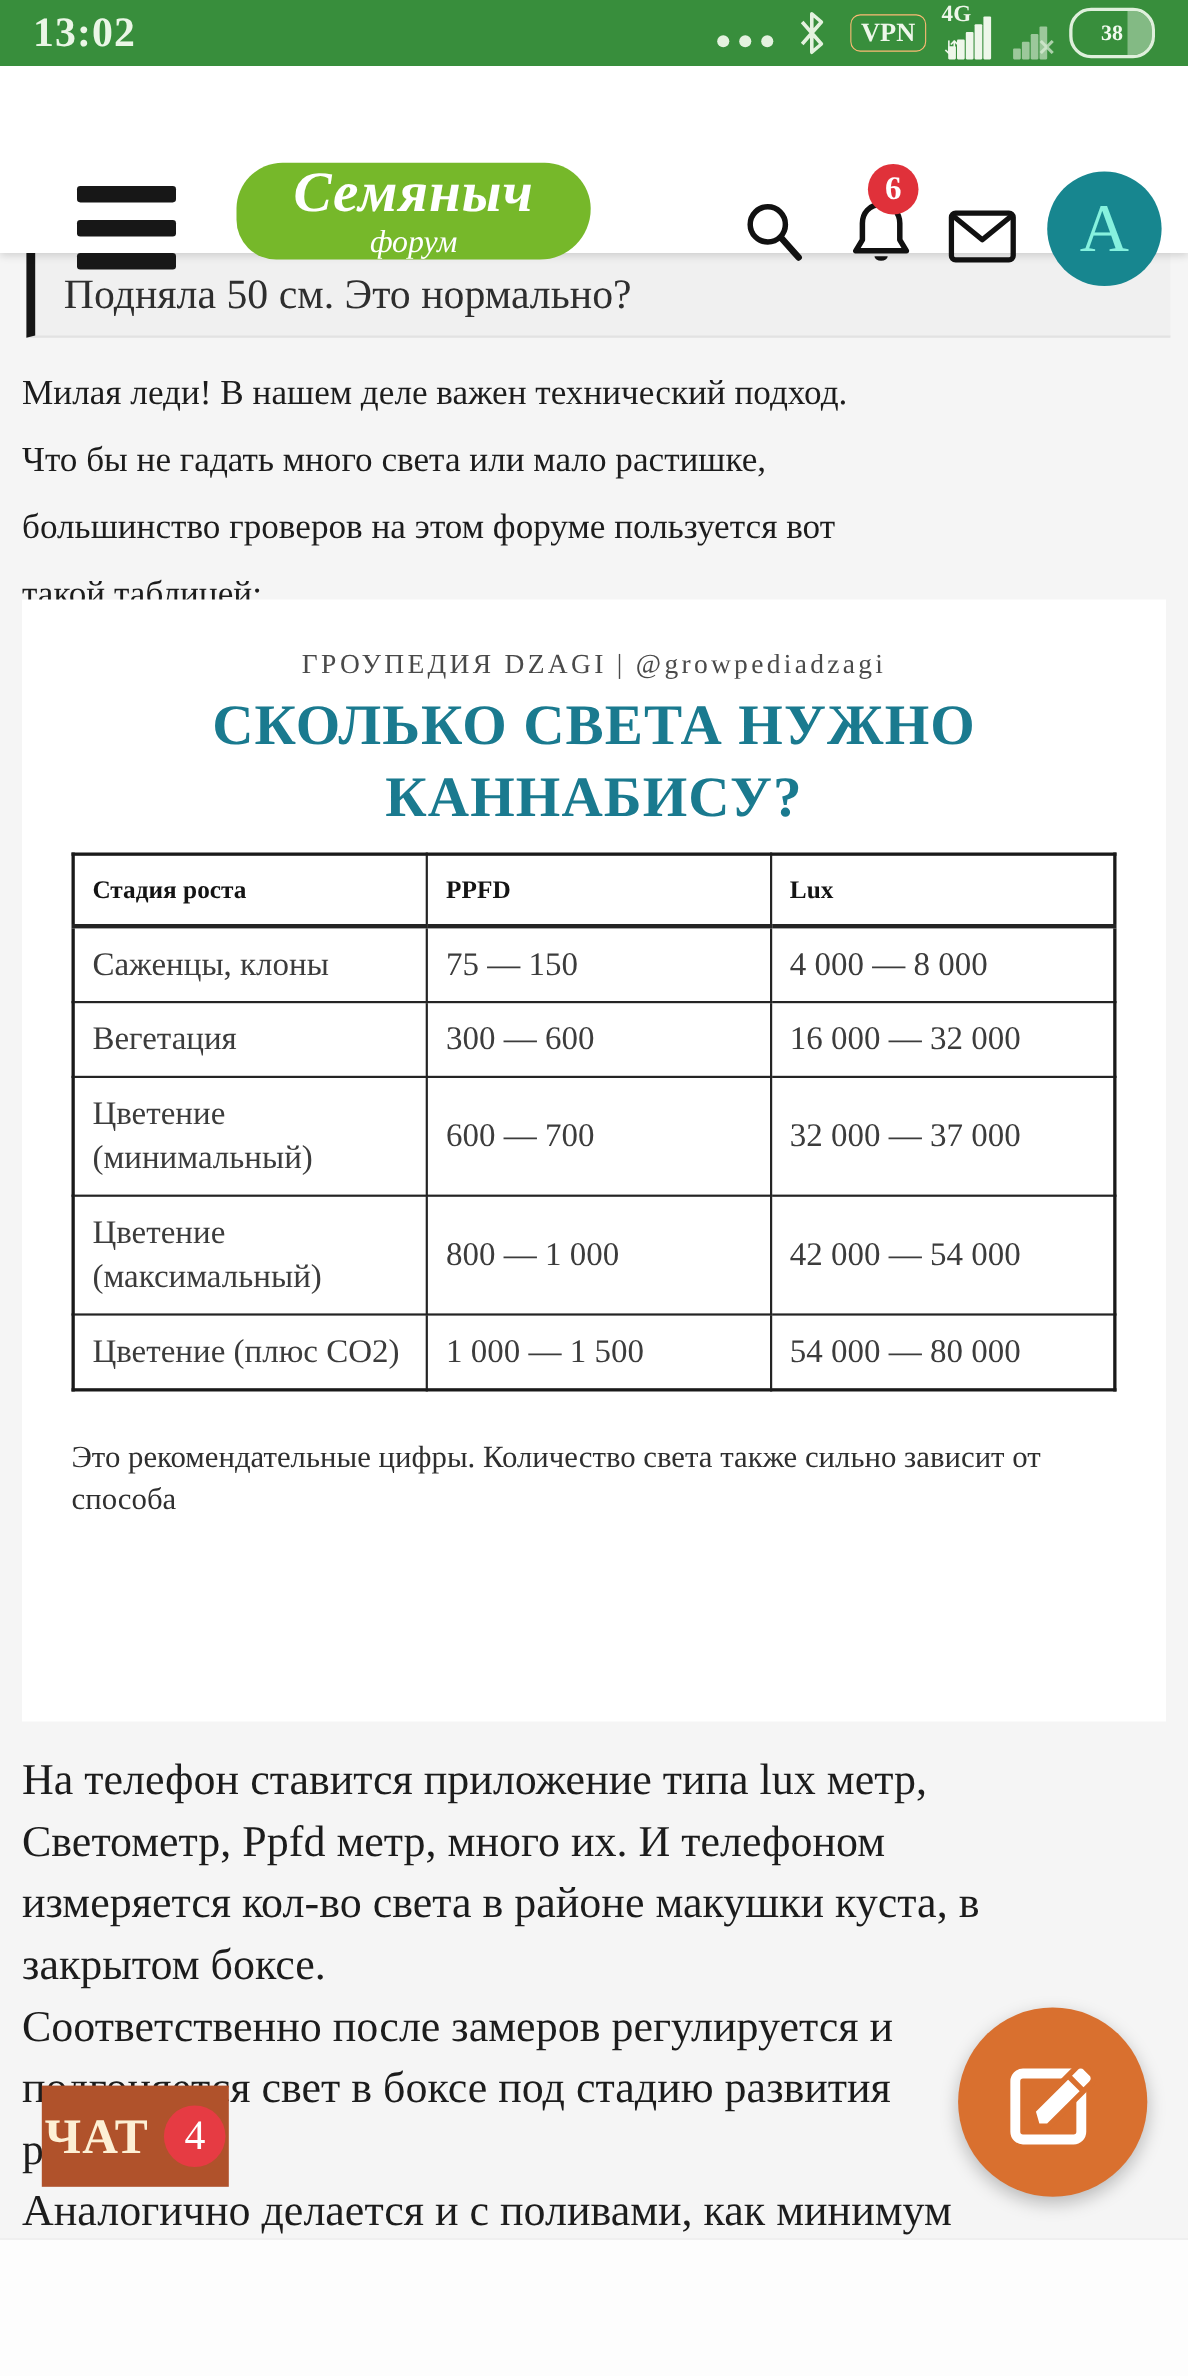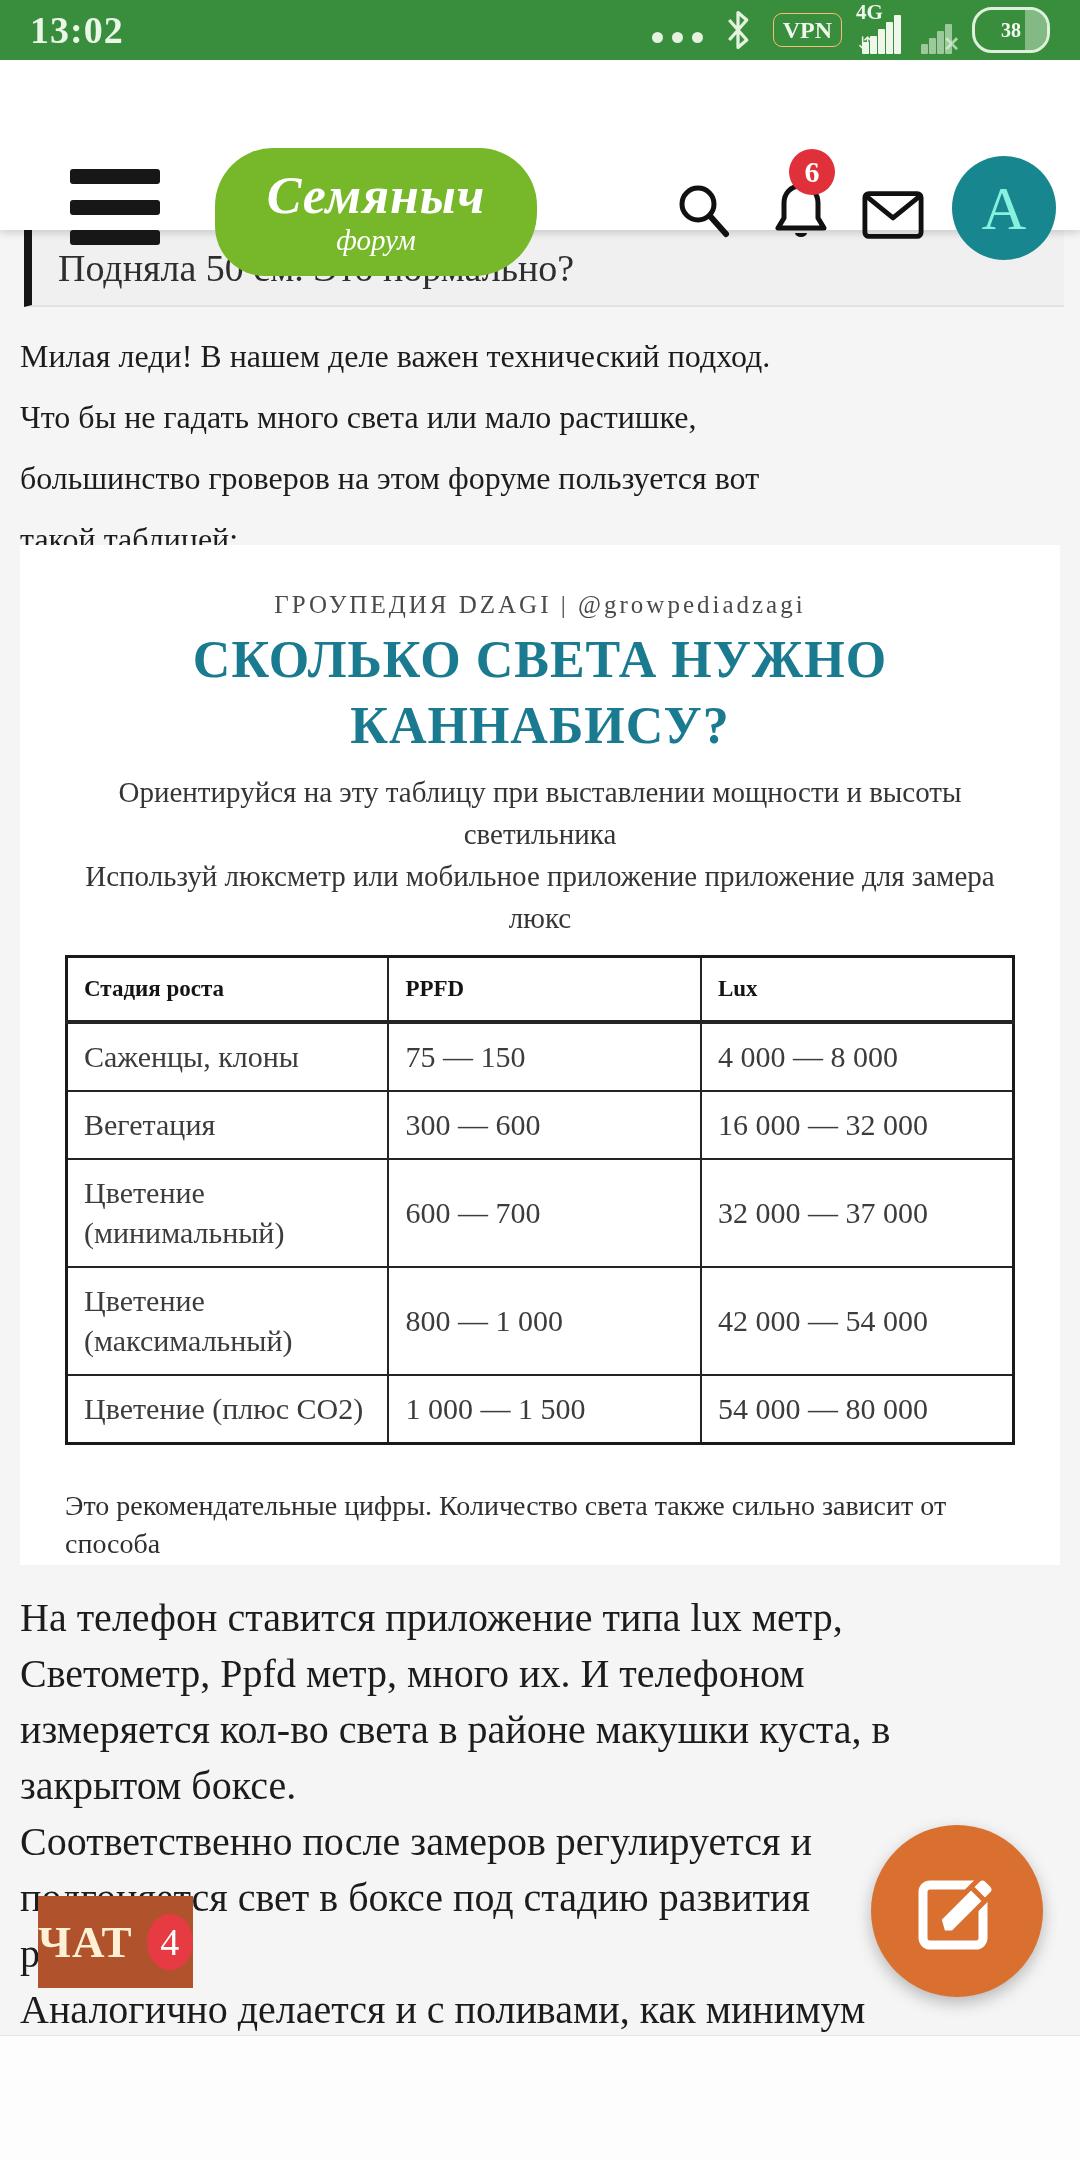--- a/index.html
+++ b/index.html
@@ -25,21 +25,21 @@
            display:flex;align-items:center;justify-content:center;overflow:hidden;}
   .battery .fill{position:absolute;right:0;top:0;bottom:0;width:30%;background:rgba(223,240,220,.45);}
   .battery span{position:relative;font-size:20px;font-weight:bold;color:#f2faef;}
 
   
   .app-header{position:absolute;left:0;top:60px;width:1080px;height:170px;background:#ffffff;z-index:50;
               box-shadow:0 3px 8px rgba(0,0,0,.16);}
   .hamburger{position:absolute;left:70px;top:109px;width:90px;height:76px;display:flex;
              flex-direction:column;justify-content:space-between;cursor:pointer;}
   .hamburger i{display:block;height:15px;background:#171717;border-radius:3px;}
-  .logo{position:absolute;left:215px;top:88px;width:322px;height:128px;background:#76b82a;
+  .logo{position:absolute;left:215px;top:88px;width:322px;height:88px;background:#76b82a;
         border-radius:58px 58px 64px 50px;display:flex;flex-direction:column;align-items:center;
         justify-content:center;color:#fff;font-style:italic;}
   .logo .l1{font-size:52px;font-weight:bold;line-height:54px;letter-spacing:1px;}
   .logo .l2{font-size:29px;line-height:30px;margin-top:2px;}
   .hdr-icon{position:absolute;top:118px;width:62px;height:62px;}
   .badge{position:absolute;left:789px;top:89px;min-width:46px;height:46px;border-radius:23px;background:#e0313a;
          color:#fff;font-size:30px;font-weight:bold;display:flex;align-items:center;justify-content:center;z-index:2;}
   .avatar{position:absolute;left:952px;top:96px;width:104px;height:104px;border-radius:50%;background:#17868f;
           display:flex;align-items:center;justify-content:center;color:#86f1de;font-size:62px;}
 
@@ -62,21 +62,21 @@
   .card-sub{margin-top:12px;text-align:center;color:#353535;font-size:29px;line-height:42px;}
   table.light{border-collapse:collapse;margin-top:16px;width:100%;table-layout:fixed;}
   table.light col.c1{width:34%;} table.light col.c2{width:33%;} table.light col.c3{width:33%;}
   table.light th,table.light td{border:2px solid #242424;text-align:left;padding:13px 16px;box-sizing:border-box;}
   table.light{border:3px solid #1a1a1a;}
   table.light th{font-size:23px;color:#141414;border-bottom-width:4px;padding-top:18px;padding-bottom:18px;}
   table.light td{font-size:30px;color:#3c3c3c;line-height:40px;}
   .card-note{margin-top:42px;color:#2f2f2f;font-size:28px;line-height:38px;}
 
   
-  .chat-btn{position:absolute;left:38px;top:1896px;width:155px;height:92px;background:#b0522b;z-index:40;
+  .chat-btn{position:absolute;left:38px;top:1896px;width:170px;height:92px;background:#b0522b;z-index:40;
             display:flex;align-items:center;justify-content:center;gap:14px;cursor:pointer;}
   .chat-label{color:#fdf0d5;font-size:45px;font-weight:bold;letter-spacing:1px;}
   .chat-badge{width:56px;height:56px;border-radius:50%;background:#e63b43;color:#fff;font-size:38px;
               display:flex;align-items:center;justify-content:center;}
   .fab{position:absolute;left:871px;top:1825px;width:172px;height:172px;border-radius:50%;background:#d9702f;
        z-index:40;display:flex;align-items:center;justify-content:center;box-shadow:0 6px 16px rgba(0,0,0,.25);cursor:pointer;}
 
   
   .nav-bar{position:absolute;left:0;top:2035px;width:1080px;height:125px;background:#fdfdfd;z-index:55;
            border-top:1px solid #e6e6e6;}
@@ -166,24 +166,20 @@
     <div class="ln">большинство гроверов на этом форуме пользуется вот</div>
     <div class="ln">такой таблицей:</div>
   </div>
 
   <div class="card">
     <div class="card-source">ГРОУПЕДИЯ DZAGI | @growpediadzagi</div>
     <div class="card-title">
       <div>СКОЛЬКО СВЕТА НУЖНО</div>
       <div>КАННАБИСУ?</div>
     </div>
-    <div class="card-sub">
-      <div>Ориентируйся на эту таблицу при выставлении мощности и высоты светильника</div>
-      <div>Используй люксметр или мобильное приложение приложение для замера люкс</div>
-    </div>
     <table class="light">
       <colgroup>
           <col class="c1">
           <col class="c2">
           <col class="c3">
         </colgroup>
       <tbody>
           <tr>
         <th>Стадия роста</th>
         <th>PPFD</th>

